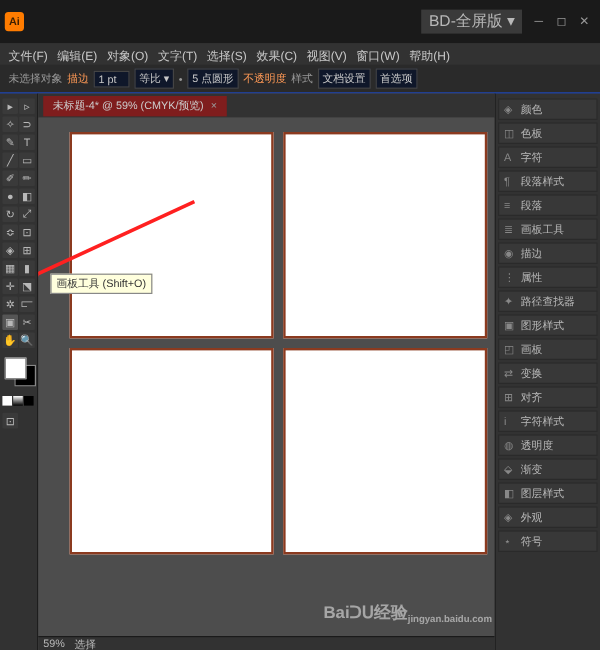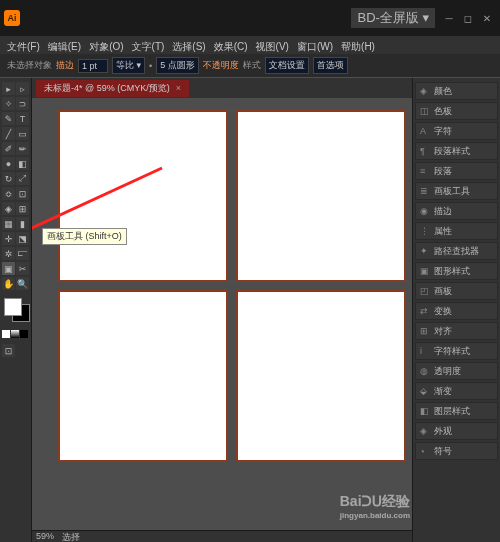--- a/index.html
+++ b/index.html
@@ -35,21 +35,21 @@
 .ab1 { left: 26px; top: 12px; width: 170px; height: 172px; }
 .ab2 { left: 204px; top: 12px; width: 170px; height: 172px; }
 .ab3 { left: 26px; top: 192px; width: 170px; height: 172px; }
 .ab4 { left: 204px; top: 192px; width: 170px; height: 172px; }
 .tooltip { position: absolute; left: 10px; top: 130px; background: #ffffdd; border: 1px solid #888; padding: 1px 4px; font-size: 9px; color: #333; z-index: 5; }
 .arrow { position: absolute; z-index: 6; }
 .statusbar { height: 28px; background: #323232; border-top: 1px solid #1a1a1a; display: flex; align-items: flex-start; padding: 0 4px; font-size: 9px; gap: 8px; }
 .rightpanel { width: 88px; background: #323232; border-left: 1px solid #1a1a1a; display: flex; flex-direction: column; padding: 4px 2px; gap: 2px; overflow: hidden; }
 .panelitem { height: 18px; display: flex; align-items: center; gap: 4px; padding: 0 4px; font-size: 9px; color: #b8b8b8; background: #383838; border: 1px solid #2a2a2a; }
 .panelitem .picon { width: 10px; font-size: 9px; color: #888; }
-.watermark { position: absolute; bottom: 22px; right: 90px; color: rgba(255,255,255,0.5); font-size: 14px; font-weight: bold; z-index: 10; display: flex; flex-direction: column; align-items: flex-end; }
+.watermark { position: absolute; bottom: 22px; right: 90px; color: rgba(255,255,255,0.5); font-size: 14px; font-weight: bold; z-index: 10; display: flex; flex-direction: row; align-items: flex-end; }
 .watermark .sub { font-size: 8px; }
 .closex { color: #999; margin-left: 6px; }
 </style>
 </head>
 <body>
 
 <div class="titlebar">
   <div class="logo">
       <span>Ai</span>
     </div>

